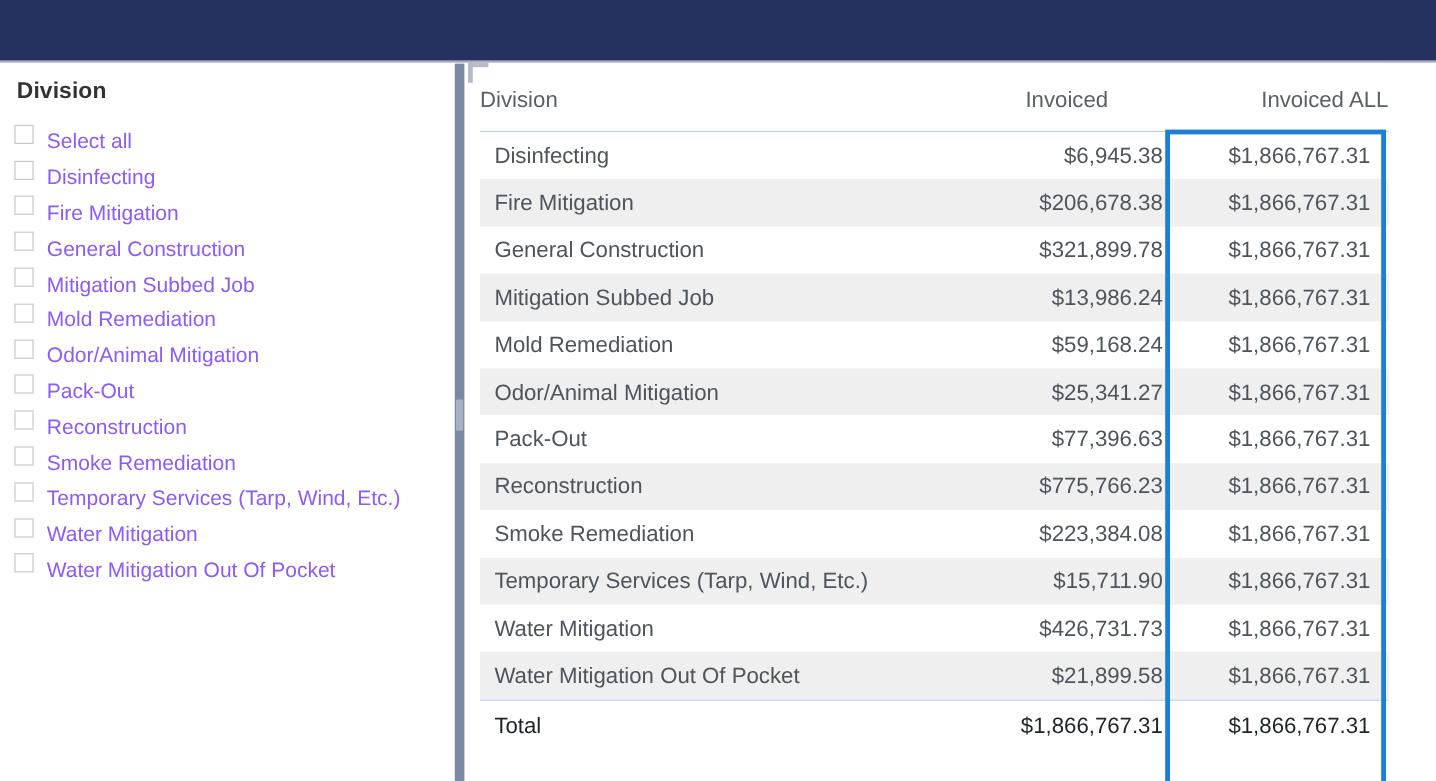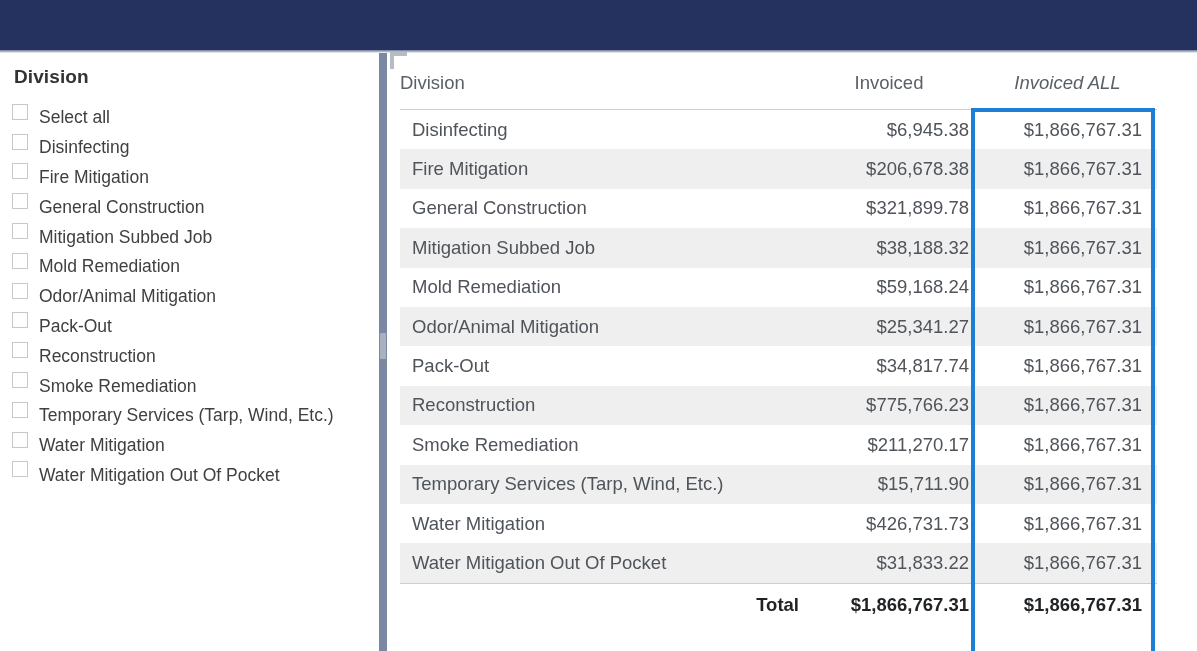--- a/index.html
+++ b/index.html
@@ -71,21 +71,21 @@
     width: 16px;
     height: 16px;
     border: 1px solid #c8c8c8;
     background: #ffffff;
     box-sizing: border-box;
     flex: 0 0 auto;
     margin-right: 11px;
   }
   .slicer-label {
     font-size: 17.5px;
-    color: #404040;
+    color: #8b5cf6;
     white-space: nowrap;
     margin-top: 12px;
   }
 
   
   #panel-divider {
     position: absolute;
     left: 378px; top: 0;
     width: 10px;
     height: 598px;
@@ -140,43 +140,42 @@
     font-size: 18.5px;
     color: #5a5f66;
     padding: 0 0 0 0;
     height: 52px;
     vertical-align: middle;
     border-bottom: 1.5px solid #b4d4ef;
     background: #ffffff;
   }
   th.h-div { text-align: left;  padding-left: 12px; }
   th.h-inv { text-align: center; padding-right: 9px; }
-  th.h-all { text-align: center;  padding-left: 18px; font-style: italic; }
+  th.h-all { text-align: right;  padding-left: 18px; }
 
   table#data-table td {
     font-size: 18.5px;
     color: #4f545a;
     height: 37.4px;
     vertical-align: middle;
     white-space: nowrap;
   }
   td.d-div { text-align: left;  padding-left: 12px; }
   td.d-inv { text-align: right; padding-right: 9px; }
   td.d-all { text-align: right; padding-right: 15px; }
 
   tbody tr.alt td { background: #efeff0; }
   tbody tr.plain td { background: #ffffff; }
 
   tr#total-row td {
-    font-weight: bold;
+    font-weight: normal;
     color: #1f2326;
     border-top: 1.5px solid #b4d4ef;
     background: #ffffff;
     height: 40px;
-    text-align: right;
   }
 
   
   #column-highlight {
     position: absolute;
     left: 971px;
     top: 55px;
     width: 184px;
     height: 551px;
     border: 4px solid #1d7fd4;
@@ -283,61 +282,61 @@
             <td class="d-inv">$206,678.38</td>
             <td class="d-all">$1,866,767.31</td>
           </tr>
           <tr class="plain">
             <td class="d-div">General Construction</td>
             <td class="d-inv">$321,899.78</td>
             <td class="d-all">$1,866,767.31</td>
           </tr>
           <tr class="alt">
             <td class="d-div">Mitigation Subbed Job</td>
-            <td class="d-inv">$38,188.32</td>
+            <td class="d-inv">$13,986.24</td>
             <td class="d-all">$1,866,767.31</td>
           </tr>
           <tr class="plain">
             <td class="d-div">Mold Remediation</td>
             <td class="d-inv">$59,168.24</td>
             <td class="d-all">$1,866,767.31</td>
           </tr>
           <tr class="alt">
             <td class="d-div">Odor/Animal Mitigation</td>
             <td class="d-inv">$25,341.27</td>
             <td class="d-all">$1,866,767.31</td>
           </tr>
           <tr class="plain">
             <td class="d-div">Pack-Out</td>
-            <td class="d-inv">$34,817.74</td>
+            <td class="d-inv">$77,396.63</td>
             <td class="d-all">$1,866,767.31</td>
           </tr>
           <tr class="alt">
             <td class="d-div">Reconstruction</td>
             <td class="d-inv">$775,766.23</td>
             <td class="d-all">$1,866,767.31</td>
           </tr>
           <tr class="plain">
             <td class="d-div">Smoke Remediation</td>
-            <td class="d-inv">$211,270.17</td>
+            <td class="d-inv">$223,384.08</td>
             <td class="d-all">$1,866,767.31</td>
           </tr>
           <tr class="alt">
             <td class="d-div">Temporary Services (Tarp, Wind, Etc.)</td>
             <td class="d-inv">$15,711.90</td>
             <td class="d-all">$1,866,767.31</td>
           </tr>
           <tr class="plain">
             <td class="d-div">Water Mitigation</td>
             <td class="d-inv">$426,731.73</td>
             <td class="d-all">$1,866,767.31</td>
           </tr>
           <tr class="alt">
             <td class="d-div">Water Mitigation Out Of Pocket</td>
-            <td class="d-inv">$31,833.22</td>
+            <td class="d-inv">$21,899.58</td>
             <td class="d-all">$1,866,767.31</td>
           </tr>
         </tbody>
       <tfoot>
         <tr id="total-row">
           <td class="d-div">Total</td>
           <td class="d-inv">$1,866,767.31</td>
           <td class="d-all">$1,866,767.31</td>
         </tr>
       </tfoot>

